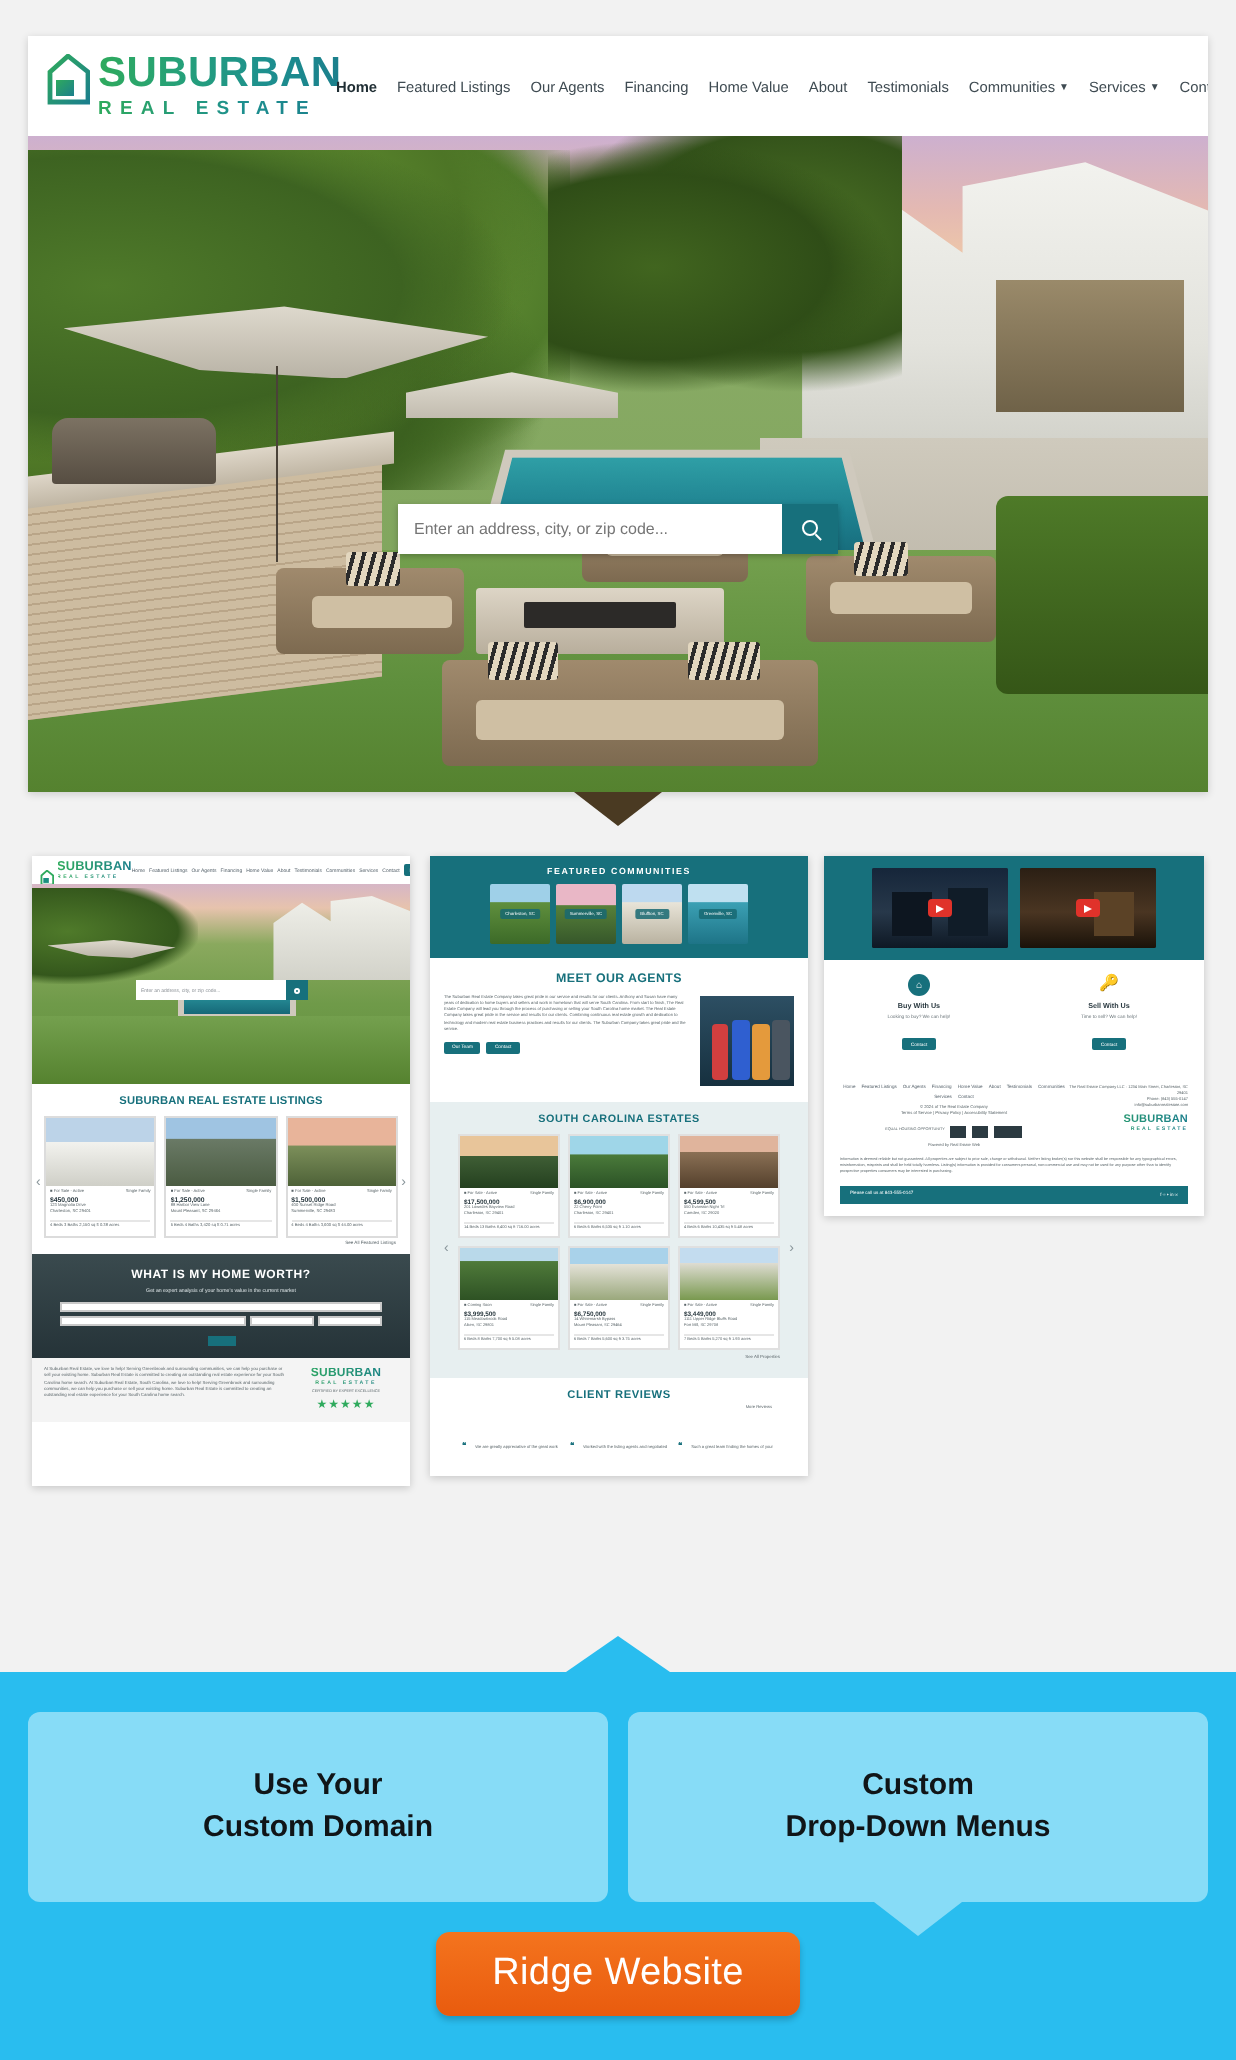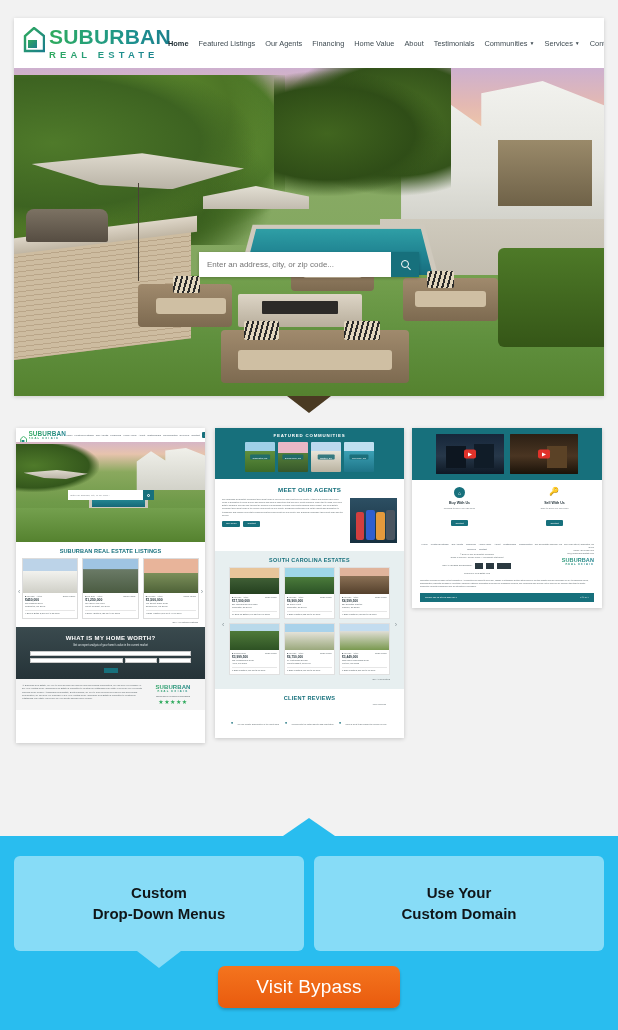--- a/index.html
+++ b/index.html
@@ -730,23 +730,23 @@
           <div class="r-bar-t">Please call us at 843-555-0147</div>
           <div class="r-bar-t">f ⌾ ▸ in ✉</div>
         </div>
       </div>
     </div>
   </div>
 
   <div class="blue-sec">
     <div class="blue-notch"></div>
     <div class="cards-row" id="feat-row">
+        <div class="feat-card">
+          <span>Use Your<br>Custom Domain</span>
+        </div>
         <div class="feat-card mid">
           <span>Custom<br>Drop-Down Menus</span>
         </div>
-        <div class="feat-card">
-          <span>Use Your<br>Custom Domain</span>
-        </div>
-      </div>
-    <div class="visit-btn">Visit Bypass</div>
+      </div>
+    <div class="visit-btn">Ridge Website</div>
   </div>
 
 </div>
 
 </body></html>

